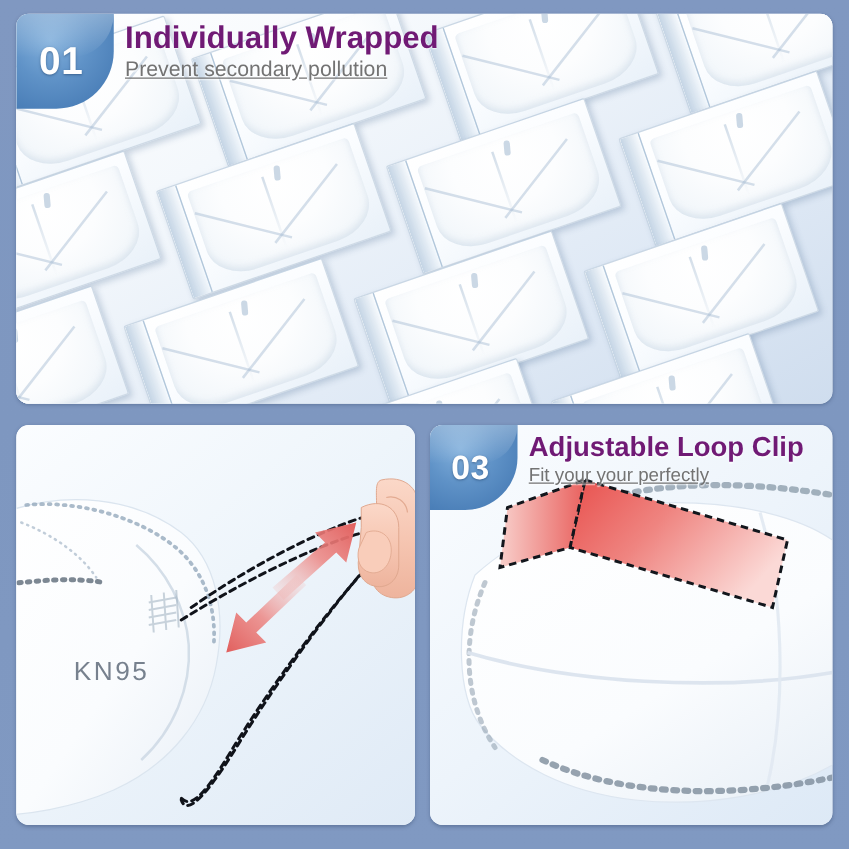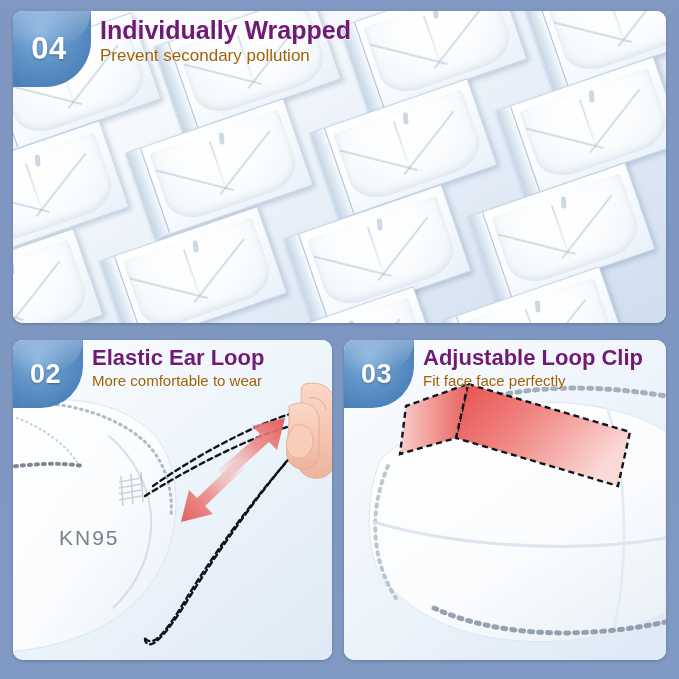--- a/index.html
+++ b/index.html
@@ -85,25 +85,26 @@
     padding-top: 6px;
   }
   .title {
     color: #701a75;
     font-weight: bold;
     line-height: 1.05;
     white-space: nowrap;
     text-shadow: 0 1px 1px rgba(255,255,255,.7);
   }
   .subtitle {
-    color: #a16207;
+    color: #737373;
     line-height: 1.15;
     white-space: nowrap;
     margin-top: 3px;
     text-shadow: 0 1px 1px rgba(255,255,255,.7);
+    text-decoration: underline;
   }
   #panel-1 .title    { font-size: 25px; }
   #panel-1 .subtitle { font-size: 17px; }
   #panel-2 .title, #panel-3 .title       { font-size: 22px; }
   #panel-2 .subtitle, #panel-3 .subtitle { font-size: 15px; }
 
   
   #scene-wrapped {
     background: linear-gradient(150deg, #ffffff 0%, #f4f8fc 30%, #dfe9f5 70%, #cfddee 100%);
   }
@@ -278,21 +279,21 @@
       <div class="sachet" style="left:438px;  top:280px;">
           <span class="seal"></span>
           <span class="mask-in"></span>
           <span class="fold-v"></span>
           <span class="fold-r"></span>
           <span class="clipdot"></span>
         </div>
     </div>
 
     <div class="panel-header">
-      <div class="badge">04</div>
+      <div class="badge">01</div>
       <div class="header-text">
         <div class="title">Individually Wrapped</div>
         <div class="subtitle">Prevent secondary pollution</div>
       </div>
     </div>
   </div>
 
   <div class="panel" id="panel-2">
 
     <div class="panel-scene" id="scene-earloop">
@@ -362,27 +363,20 @@
           <path d="M 280 86 C 290 82 300 88 300 100 C 300 112 292 120 283 118
                    C 275 116 272 108 274 99 Z" fill="#f9cdba" stroke="#e0a88f" stroke-width="0.7"></path>
           <path d="M 296 58 C 304 56 312 61 313 70" fill="none" stroke="#e3ab92" stroke-width="1"></path>
         </g>
       </svg>
 
       <div style="position:absolute;left:46px;top:186px;font-size:21px;letter-spacing:2px;
                   color:#6c7785;font-family:'Liberation Sans',sans-serif;opacity:.92;">KN95</div>
     </div>
 
-    <div class="panel-header">
-      <div class="badge">02</div>
-      <div class="header-text">
-        <div class="title">Elastic Ear Loop</div>
-        <div class="subtitle">More comfortable to wear</div>
-      </div>
-    </div>
   </div>
 
   <div class="panel" id="panel-3">
 
     <div class="panel-scene" id="scene-noseclip">
       <svg width="322" height="320" viewBox="0 0 322 320">
         <defs>
           <linearGradient id="maskBody3" x1="0.1" y1="0" x2="0.9" y2="1">
             <stop offset="0%" stop-color="#ffffff"></stop>
             <stop offset="60%" stop-color="#fafcfe"></stop>
@@ -416,18 +410,18 @@
         <path d="M 124 44 L 286 92 L 274 146 L 112 98 Z" fill="url(#clipRed)" stroke="#12161c" stroke-width="2.4" stroke-dasharray="6 4"></path>
 
         <path d="M 124 44 L 112 98 L 56 114 L 62 66 Z" fill="url(#clipRed2)" stroke="#12161c" stroke-width="2.4" stroke-dasharray="6 4"></path>
       </svg>
     </div>
 
     <div class="panel-header">
       <div class="badge">03</div>
       <div class="header-text">
         <div class="title">Adjustable Loop Clip</div>
-        <div class="subtitle">Fit face face perfectly</div>
+        <div class="subtitle">Fit your your perfectly</div>
       </div>
     </div>
   </div>
 
 </div>
 
 </body></html>

